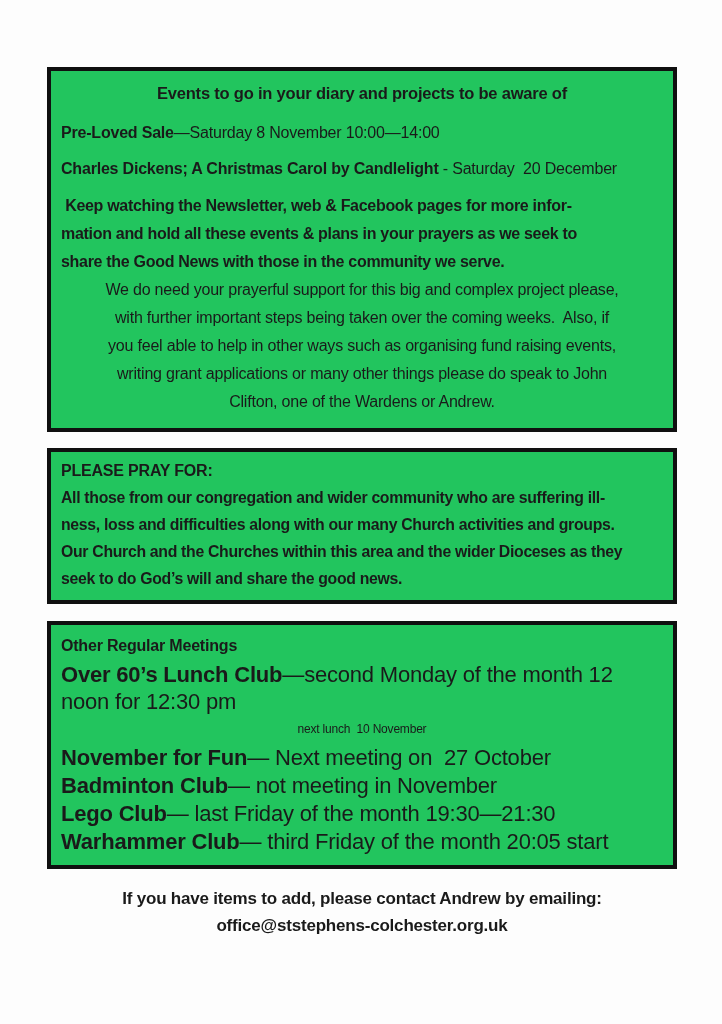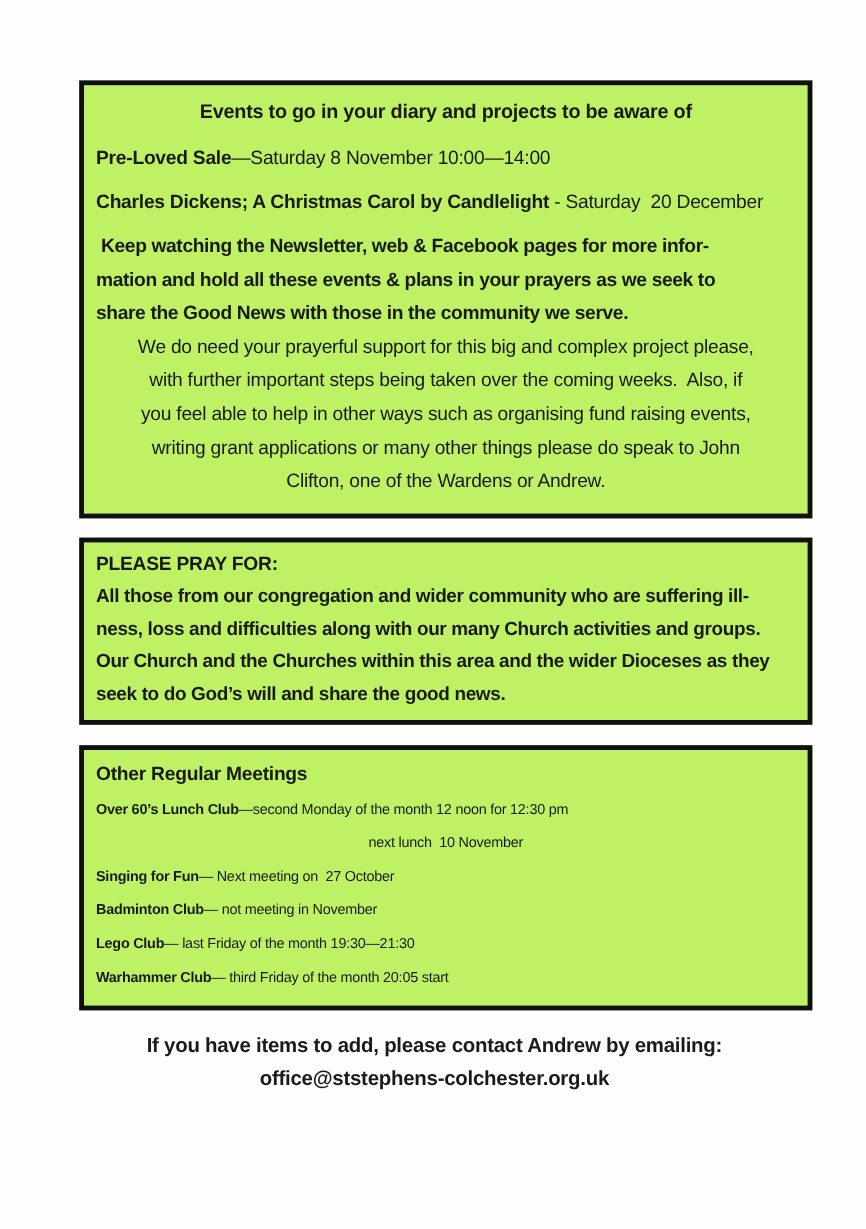--- a/index.html
+++ b/index.html
@@ -15,22 +15,21 @@
   .page {
     box-sizing: border-box;
     width: 722px;
     height: 1024px;
     padding: 67px 45px 0 47px;
     overflow: hidden;
   }
   .box {
     border: 4px solid #101010;
     box-sizing: border-box;
-    background: #bef264;
-    margin-left: 19px;
+    background: #22c55e;
   }
   .box-events   { padding: 8px 10px 12px; margin-bottom: 16px; }
   .box-pray     { padding: 5px 10px 8px;  margin-bottom: 17px; }
   .box-meetings { padding: 7px 10px 10px; margin-bottom: 0; }
 
   .center { text-align: center; }
   .lines, .event-line, .club-line, .club-extra, .footer-line, .box-title, .pray-heading, .meet-heading {
     white-space: pre-wrap;
   }
 
@@ -76,21 +75,21 @@
   }
 
   .meet-heading {
     font-size: 16px;
     font-weight: bold;
     line-height: 27px;
     margin: 0 0 2px 0;
     letter-spacing: -0.2px;
   }
   .club-line {
-    font-size: 12px;
+    font-size: 22px;
     line-height: 27px;
     margin: 1px 0 0 0;
     letter-spacing: -0.2px;
   }
   .club-line strong { font-weight: bold; }
   .club-extra {
     font-size: 12px;
     line-height: 27px;
     margin: 1px 0 0 0;
     text-align: center;
@@ -140,21 +139,21 @@
 Our Church and the Churches within this area and the wider Dioceses as they
 seek to do God’s will and share the good news.</div>
   </section>
 
   <section class="box box-meetings">
     <h2 class="meet-heading">Other Regular Meetings</h2>
 
     <p class="club-line"><strong>Over 60’s Lunch Club</strong><span>—second Monday of the month 12 noon for 12:30 pm</span></p>
     <p class="club-extra">next lunch  10 November</p>
 
-    <p class="club-line"><strong>Singing for Fun</strong><span>— Next meeting on  27 October</span></p>
+    <p class="club-line"><strong>November for Fun</strong><span>— Next meeting on  27 October</span></p>
 
     <p class="club-line"><strong>Badminton Club</strong><span>— not meeting in November</span></p>
 
     <p class="club-line"><strong>Lego Club</strong><span>— last Friday of the month 19:30—21:30</span></p>
 
     <p class="club-line"><strong>Warhammer Club</strong><span>— third Friday of the month 20:05 start</span></p>
   </section>
 
   <footer class="footer">
     <p class="footer-line">If you have items to add, please contact Andrew by emailing:</p>

